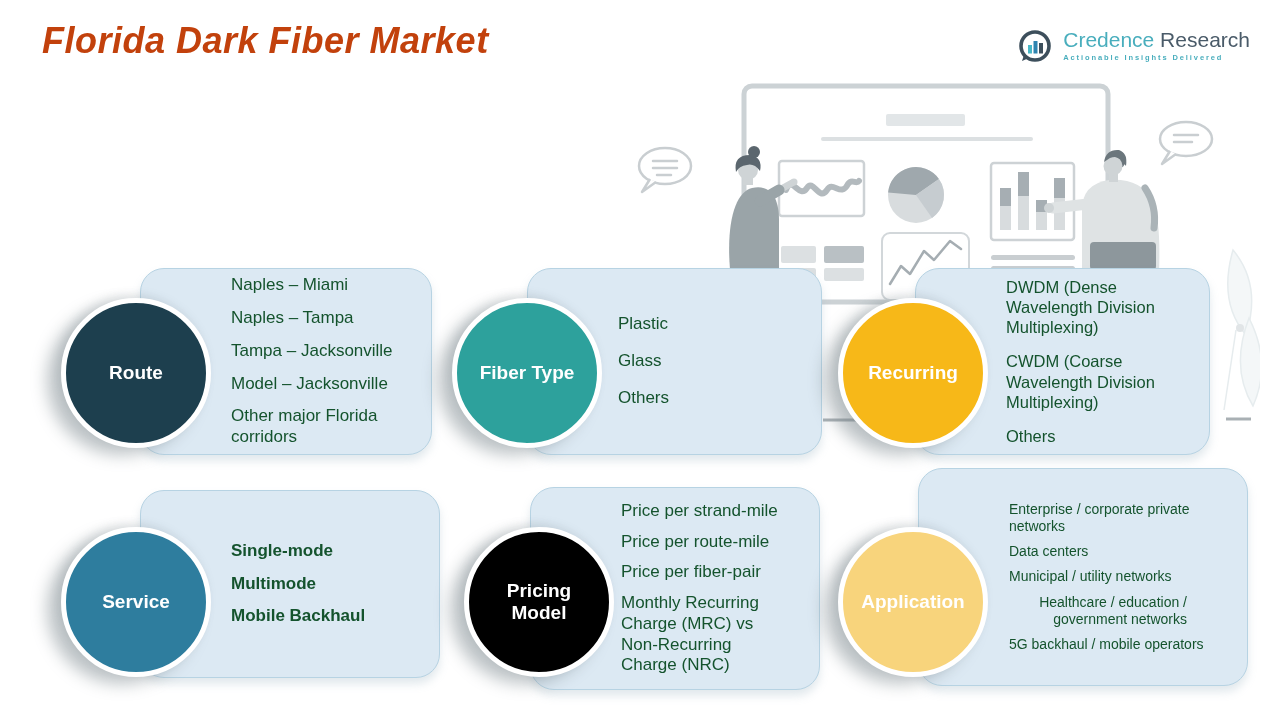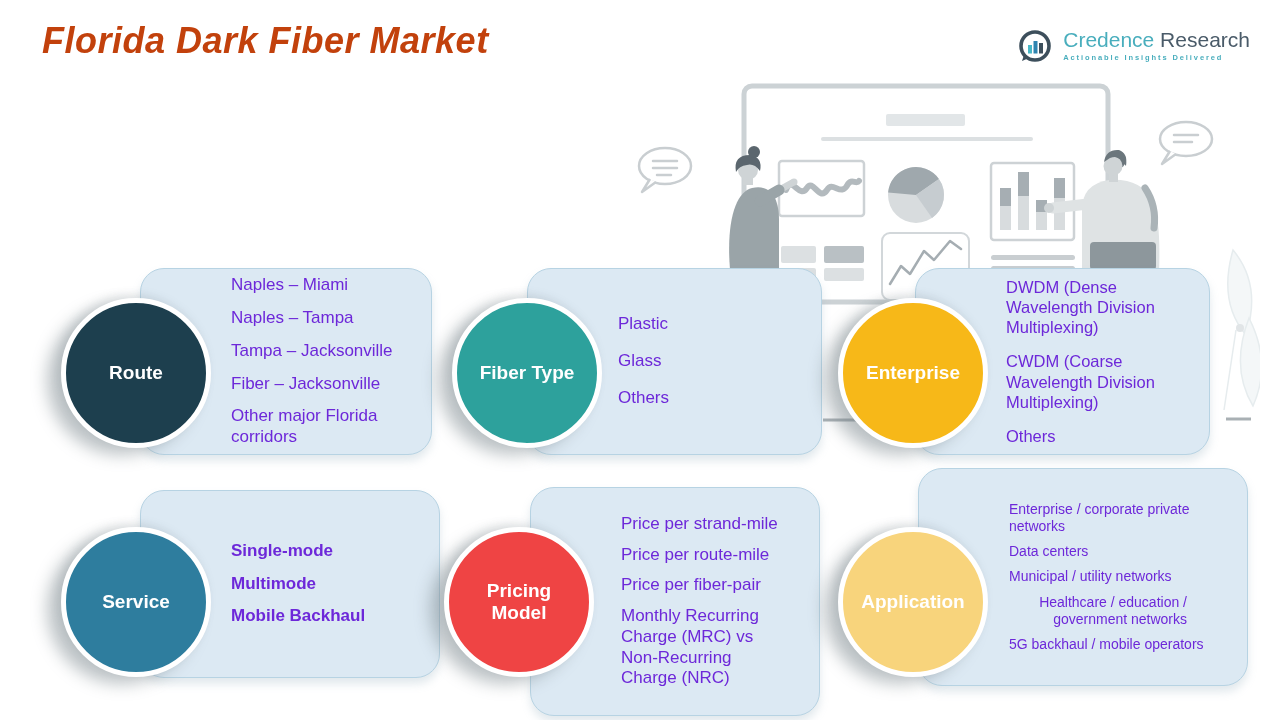--- a/index.html
+++ b/index.html
@@ -21,40 +21,40 @@
   .logo-tag{font-size:7.5px;font-weight:700;color:#49aebd;letter-spacing:1.9px;margin-top:2px;}
   
   .illus{position:absolute;left:620px;top:80px;width:640px;height:385px;z-index:0;}
   
   .panel{
     position:absolute;z-index:1;background:#dce9f3;border:1px solid #b7d3e3;
     border-radius:24px;box-shadow:0 6px 9px rgba(150,175,190,.28);
     display:flex;flex-direction:column;justify-content:center;
     box-sizing:border-box;padding:12px 8px 12px 90px;
   }
-  .item{color:#6d28d9;font-size:17px;line-height:1.22;margin:5px 0;}
+  .item{color:#14532d;font-size:17px;line-height:1.22;margin:5px 0;}
   .circle{
     position:absolute;z-index:2;width:150px;height:150px;border-radius:50%;
     border:5px solid #ffffff;box-sizing:border-box;
     display:flex;align-items:center;justify-content:center;text-align:center;
     color:#ffffff;font-weight:700;font-size:19px;line-height:1.15;padding:0 14px;
     box-shadow:-14px 7px 16px rgba(120,131,137,.48), -3px -4px 9px rgba(120,131,137,.16);
   }
   
   .panel-route  {left:140px;top:268px;width:292px;height:187px;}
   .panel-fiber  {left:527px;top:268px;width:295px;height:187px;}
   .panel-tech   {left:915px;top:268px;width:295px;height:187px;padding-right:26px;}
   .panel-service{left:140px;top:490px;width:300px;height:188px;font-weight:bold;}
-  .panel-pricing{left:530px;top:487px;width:290px;height:229px;}
+  .panel-pricing{left:530px;top:487px;width:290px;height:203px;}
   .panel-app    {left:918px;top:468px;width:330px;height:218px;}
   .circle-route  {left:61px; top:298px;background:#1d3f4e;}
   .circle-fiber  {left:452px;top:298px;background:#2da19c;}
   .circle-tech   {left:838px;top:298px;background:#f7b818;}
   .circle-service{left:61px; top:527px;background:#2e7d9e;}
-  .circle-pricing{left:444px;top:527px;background:#ef4444;}
+  .circle-pricing{left:464px;top:527px;background:#000000;}
   .circle-app    {left:838px;top:527px;background:#f8d47c;}
   .panel-route .item, .panel-service .item{margin:6px 0;}
   .panel-fiber .item{margin:8px 0;}
   .panel-tech .item{font-size:16.5px;margin:7px 0;}
   .panel-pricing .item{margin:5px 0;}
   .panel-app .item{font-size:14px;margin:4px 0;}
   .narrow-mrc{max-width:148px;}
   .narrow-hc{max-width:178px;text-align:right;}
 </style>
 </head>
@@ -167,21 +167,21 @@
     <div class="logo-text">
       <div class="logo-name"><span class="p1">Credence</span><span class="p2"> Research</span></div>
       <div class="logo-tag">Actionable Insights Delivered</div>
     </div>
   </div>
 
   <div class="panel panel-route">
     <div class="item">Naples – Miami</div>
     <div class="item">Naples – Tampa</div>
     <div class="item">Tampa – Jacksonville</div>
-    <div class="item">Fiber – Jacksonville</div>
+    <div class="item">Model – Jacksonville</div>
     <div class="item">Other major Florida corridors</div>
   </div>
   <div class="circle circle-route">
       <span>Route</span>
     </div>
 
   <div class="panel panel-fiber">
     <div class="item">Plastic</div>
     <div class="item">Glass</div>
     <div class="item">Others</div>
@@ -189,21 +189,21 @@
   <div class="circle circle-fiber">
       <span>Fiber Type</span>
     </div>
 
   <div class="panel panel-tech">
     <div class="item">DWDM (Dense Wavelength Division Multiplexing)</div>
     <div class="item">CWDM (Coarse Wavelength Division Multiplexing)</div>
     <div class="item">Others</div>
   </div>
   <div class="circle circle-tech">
-      <span>Enterprise</span>
+      <span>Recurring</span>
     </div>
 
   <div class="panel panel-service">
     <div class="item">Single-mode</div>
     <div class="item">Multimode</div>
     <div class="item">Mobile Backhaul</div>
   </div>
   <div class="circle circle-service">
       <span>Service</span>
     </div>

